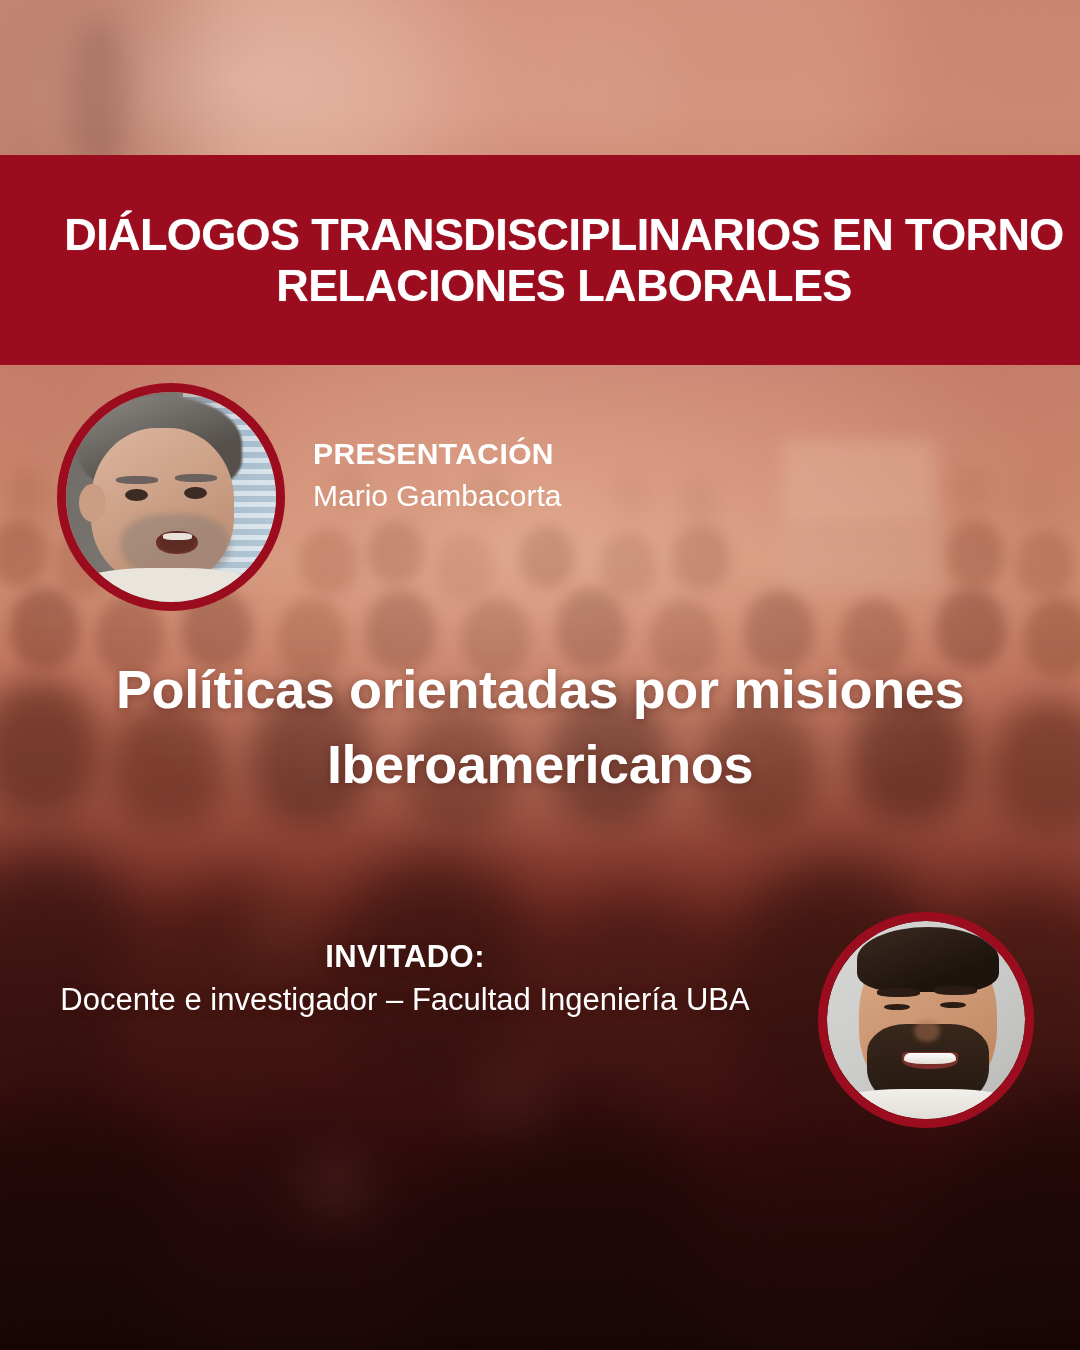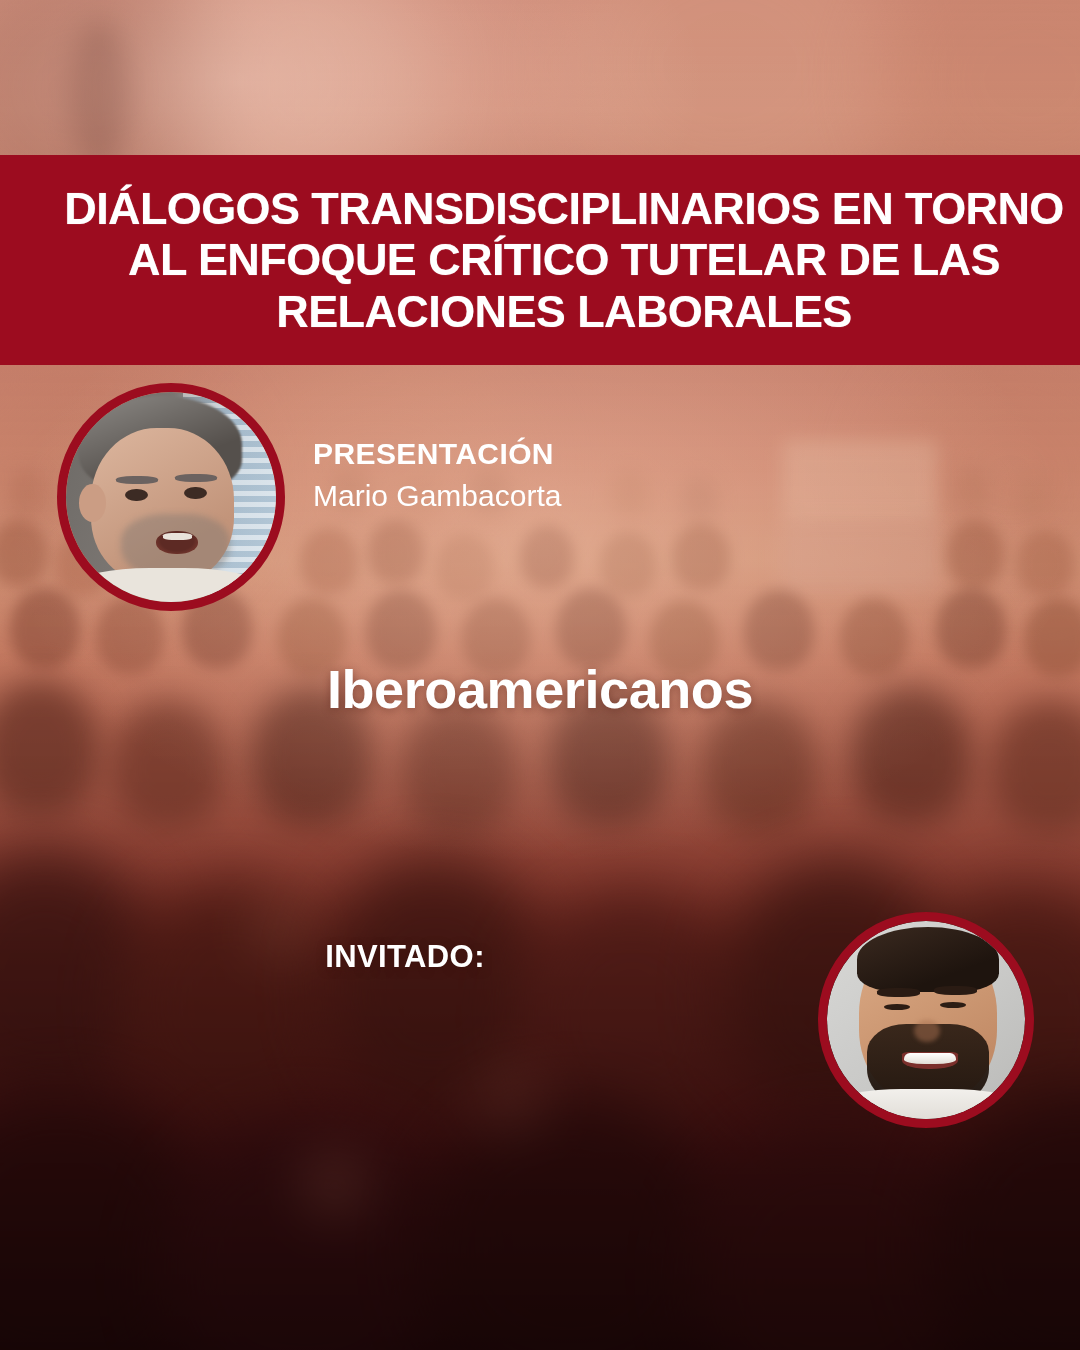--- a/index.html
+++ b/index.html
@@ -432,21 +432,20 @@
     <div class="blob" style="left:470px;top:1060px;width:80px;height:80px;background:#a8705a;opacity:.28;"></div>
 
     <div class="bg-wash"></div>
     <div class="bg-wash2"></div>
   </div>
 
 
   <div class="title-band">
     <div class="title-text">
       <div>DIÁLOGOS TRANSDISCIPLINARIOS EN TORNO</div>
-      <div>AL ENFOQUE CRÍTICO TUTELAR DE LAS</div>
       <div>RELACIONES LABORALES</div>
     </div>
   </div>
 
   <div class="presenter-row">
     <div class="avatar avatar-1">
       <div class="avatar-inner">
         <div class="f1-bg"></div>
         <div class="f1-blinds"></div>
         <div class="f1-hair"></div>
@@ -462,25 +461,27 @@
         <div class="f1-collar"></div>
       </div>
     </div>
     <div class="presenter-text">
       <div class="presenter-role">PRESENTACIÓN</div>
       <div class="presenter-name">Mario Gambacorta</div>
     </div>
   </div>
 
   <div class="headline">
+    <div>Políticas orientadas por misiones</div>
     <div>Iberoamericanos</div>
   </div>
 
   <div class="guest-text">
     <div class="guest-role">INVITADO:</div>
+    <div class="guest-aff">Docente e investigador – Facultad Ingeniería UBA</div>
   </div>
 
   <div class="avatar avatar-2">
     <div class="avatar-inner">
       <div class="f2-bg"></div>
       <div class="f2-face"></div>
       <div class="f2-hair"></div>
       <div class="f2-beard"></div>
       <div class="f2-nose"></div>
       <div class="f2-brow" style="left:25%;top:34%;"></div>

